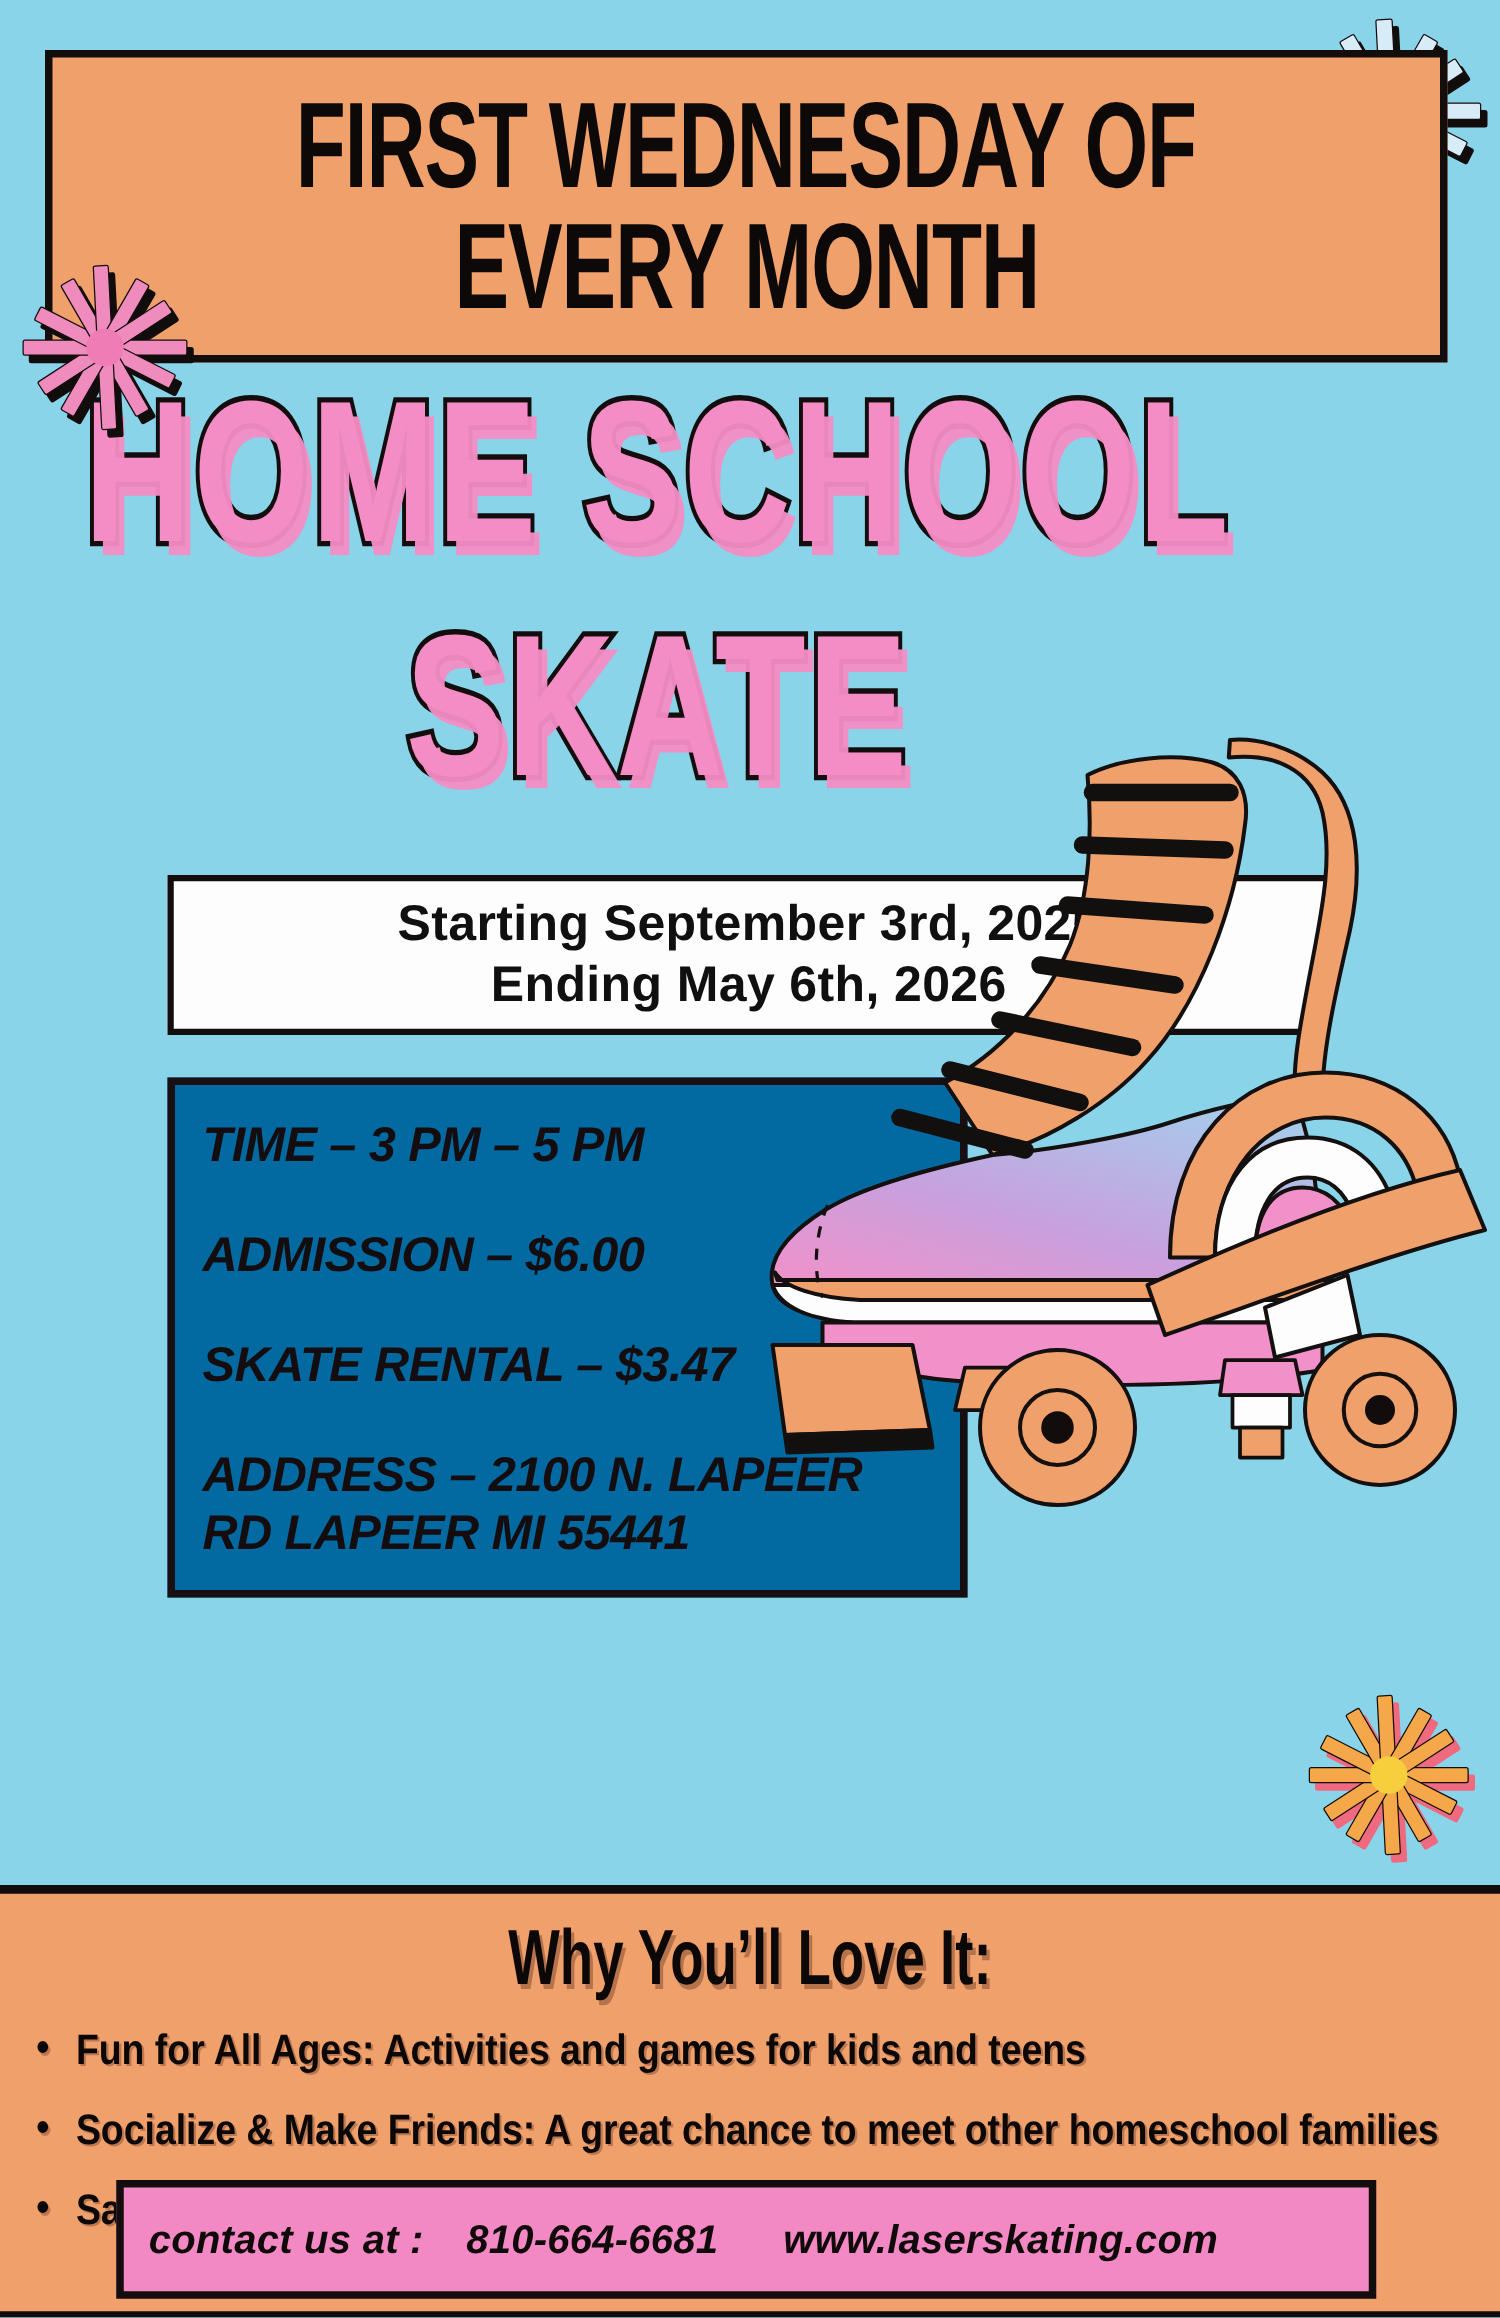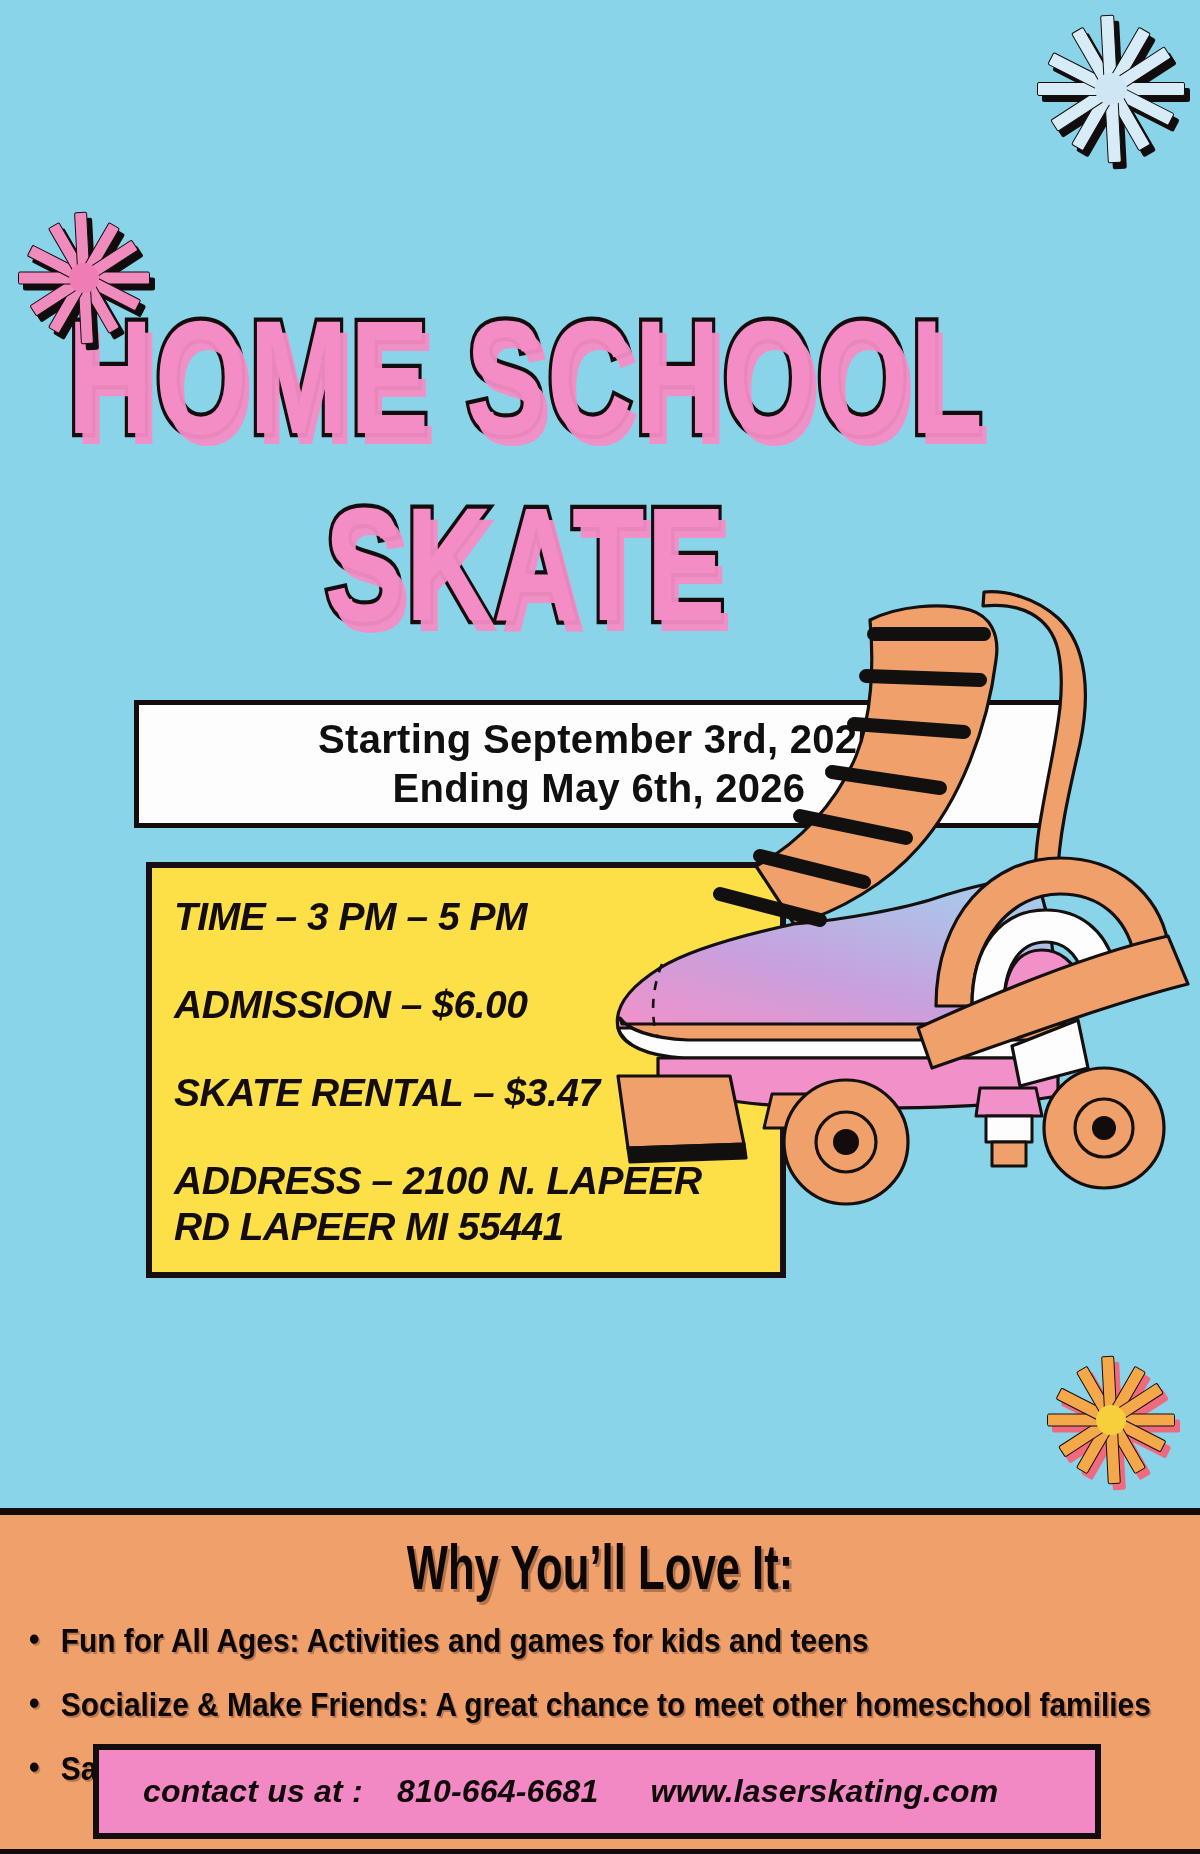--- a/index.html
+++ b/index.html
@@ -53,22 +53,22 @@
     display:flex; flex-direction:column; align-items:center; justify-content:center;
     z-index:3;
   }
   .date-line {
     font-family:"Liberation Sans", sans-serif; font-weight:bold;
     font-size:40px; line-height:1.22; color:#101010; letter-spacing:.3px;
   }
 
   
   .info-box {
-    position:absolute; left:146px; top:862px; width:640px; height:416px;
-    background:#fde047; border:6px solid #170f12;
+    position:absolute; left:134px; top:862px; width:640px; height:416px;
+    background:#0369a1; border:6px solid #170f12;
     z-index:3; padding:26px 0 16px 22px;
   }
   .info-line {
     font-family:"Liberation Sans", sans-serif;
     font-weight:bold; font-style:italic; font-size:39px;
     color:#140d10; line-height:1.18; letter-spacing:-.5px;
     margin-bottom:42px; white-space:nowrap;
   }
   .info-line.addr { margin-bottom:0; white-space:normal; }
   .info-line.addr .l2 { display:block; }
@@ -112,21 +112,21 @@
     content:"\2022"; position:absolute; left:8px; top:-2px; font-size:34px;
   }
   .contact-box {
     position:absolute; left:93px; top:229px; width:1008px; height:95px;
     background:#f389c4; border:6px solid #140d0d;
     display:flex; align-items:center; z-index:7;
   }
   .contact-text {
     font-family:"Liberation Sans", sans-serif;
     font-weight:bold; font-style:italic; font-size:32px; color:#100a0a;
-    margin-left:44px; letter-spacing:.2px;
+    margin-left:20px; letter-spacing:.2px;
   }
   .contact-text .sp1 { display:inline-block; width:34px; }
   .contact-text .sp2 { display:inline-block; width:52px; }
 
   
   .burst { position:absolute; pointer-events:none; }
   .burst span {
     position:absolute; left:50%; top:50%;
     transform-origin:0 50%;
     border-radius:2px;
@@ -169,20 +169,24 @@
       <span style="width: 68.08px; height: 14px; background: rgb(216, 236, 248); transform: translate(0px, -50%) rotate(147deg); border: 1.5px solid rgb(20, 13, 13); box-sizing: border-box;"></span>
       <span style="width: 74px; height: 14px; background: rgb(216, 236, 248); transform: translate(0px, -50%) rotate(180deg); border: 1.5px solid rgb(20, 13, 13); box-sizing: border-box;"></span>
       <span style="width: 68.08px; height: 14px; background: rgb(216, 236, 248); transform: translate(0px, -50%) rotate(207deg); border: 1.5px solid rgb(20, 13, 13); box-sizing: border-box;"></span>
       <span style="width: 68.08px; height: 14px; background: rgb(216, 236, 248); transform: translate(0px, -50%) rotate(240deg); border: 1.5px solid rgb(20, 13, 13); box-sizing: border-box;"></span>
       <span style="width: 74px; height: 14px; background: rgb(216, 236, 248); transform: translate(0px, -50%) rotate(267deg); border: 1.5px solid rgb(20, 13, 13); box-sizing: border-box;"></span>
       <span style="width: 68.08px; height: 14px; background: rgb(216, 236, 248); transform: translate(0px, -50%) rotate(300deg); border: 1.5px solid rgb(20, 13, 13); box-sizing: border-box;"></span>
       <span style="width: 68.08px; height: 14px; background: rgb(216, 236, 248); transform: translate(0px, -50%) rotate(327deg); border: 1.5px solid rgb(20, 13, 13); box-sizing: border-box;"></span>
       <div class="core" style="width: 32.2px; height: 32.2px; background: rgb(207, 230, 245);"></div>
     </div>
 
+  <div class="header-band">
+    <div class="header-line l1">FIRST WEDNESDAY OF</div>
+    <div class="header-line l2">EVERY MONTH</div>
+  </div>
 
   <div class="burst" id="burst-left">
       <span style="width: 66px; height: 13px; background: rgb(18, 13, 13); transform: translate(0px, -50%) rotate(0deg); margin-left: 5px; margin-top: 6px;"></span>
       <span style="width: 60.72px; height: 13px; background: rgb(18, 13, 13); transform: translate(0px, -50%) rotate(27deg); margin-left: 5px; margin-top: 6px;"></span>
       <span style="width: 60.72px; height: 13px; background: rgb(18, 13, 13); transform: translate(0px, -50%) rotate(60deg); margin-left: 5px; margin-top: 6px;"></span>
       <span style="width: 66px; height: 13px; background: rgb(18, 13, 13); transform: translate(0px, -50%) rotate(87deg); margin-left: 5px; margin-top: 6px;"></span>
       <span style="width: 60.72px; height: 13px; background: rgb(18, 13, 13); transform: translate(0px, -50%) rotate(120deg); margin-left: 5px; margin-top: 6px;"></span>
       <span style="width: 60.72px; height: 13px; background: rgb(18, 13, 13); transform: translate(0px, -50%) rotate(147deg); margin-left: 5px; margin-top: 6px;"></span>
       <span style="width: 66px; height: 13px; background: rgb(18, 13, 13); transform: translate(0px, -50%) rotate(180deg); margin-left: 5px; margin-top: 6px;"></span>
       <span style="width: 60.72px; height: 13px; background: rgb(18, 13, 13); transform: translate(0px, -50%) rotate(207deg); margin-left: 5px; margin-top: 6px;"></span>

